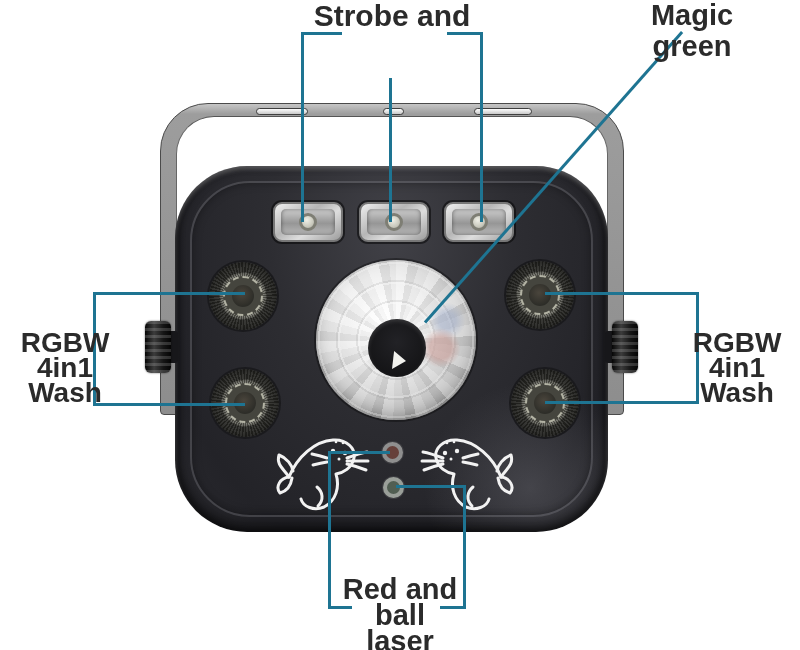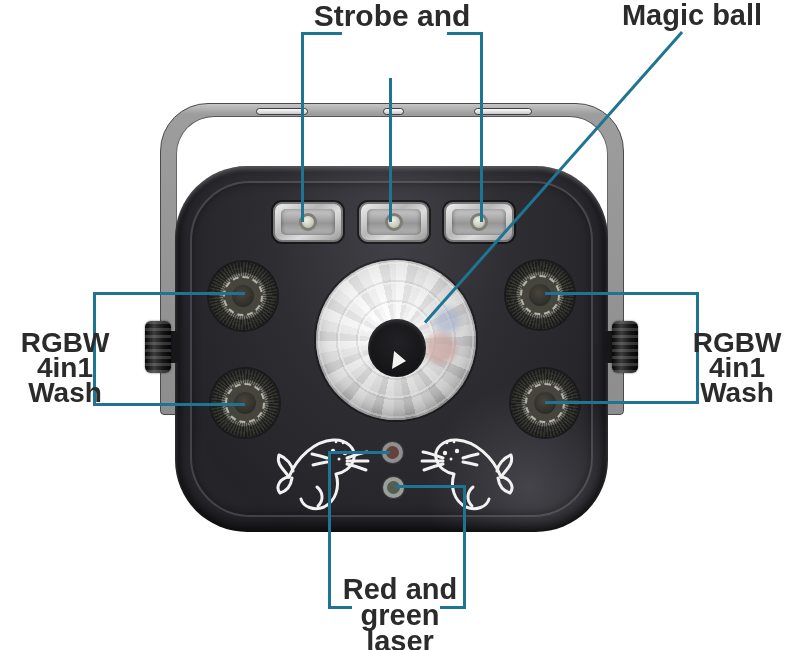--- a/index.html
+++ b/index.html
@@ -230,32 +230,32 @@
   <div class="aline" style="left:328px;top:606px;width:24px;height:3px;"></div>
   <div class="aline" style="left:396px;top:485px;width:70px;height:3px;"></div>
   <div class="aline" style="left:463px;top:485px;width:3px;height:124px;"></div>
   <div class="aline" style="left:440px;top:606px;width:26px;height:3px;"></div>
 
   <div class="label label-top" style="left:292px;top:0;width:200px;">
     <div>Strobe and</div>
   </div>
 
   <div class="label label-top" style="left:612px;top:0;width:160px;font-size:29px;">
-    <div>Magic ball</div>
+    <div>Magic green</div>
   </div>
 
   <div class="label label-side" style="left:-2px;top:330px;width:134px;">
     <div>RGBW 4in1</div>
     <div>Wash</div>
   </div>
 
   <div class="label label-side" style="left:670px;top:330px;width:134px;">
     <div>RGBW 4in1</div>
     <div>Wash</div>
   </div>
 
   <div class="label label-bottom" style="left:320px;top:576px;width:160px;">
     <div>Red and</div>
-    <div>green</div>
+    <div>ball</div>
     <div>laser</div>
   </div>
 
 </div>
 
 </body></html>

